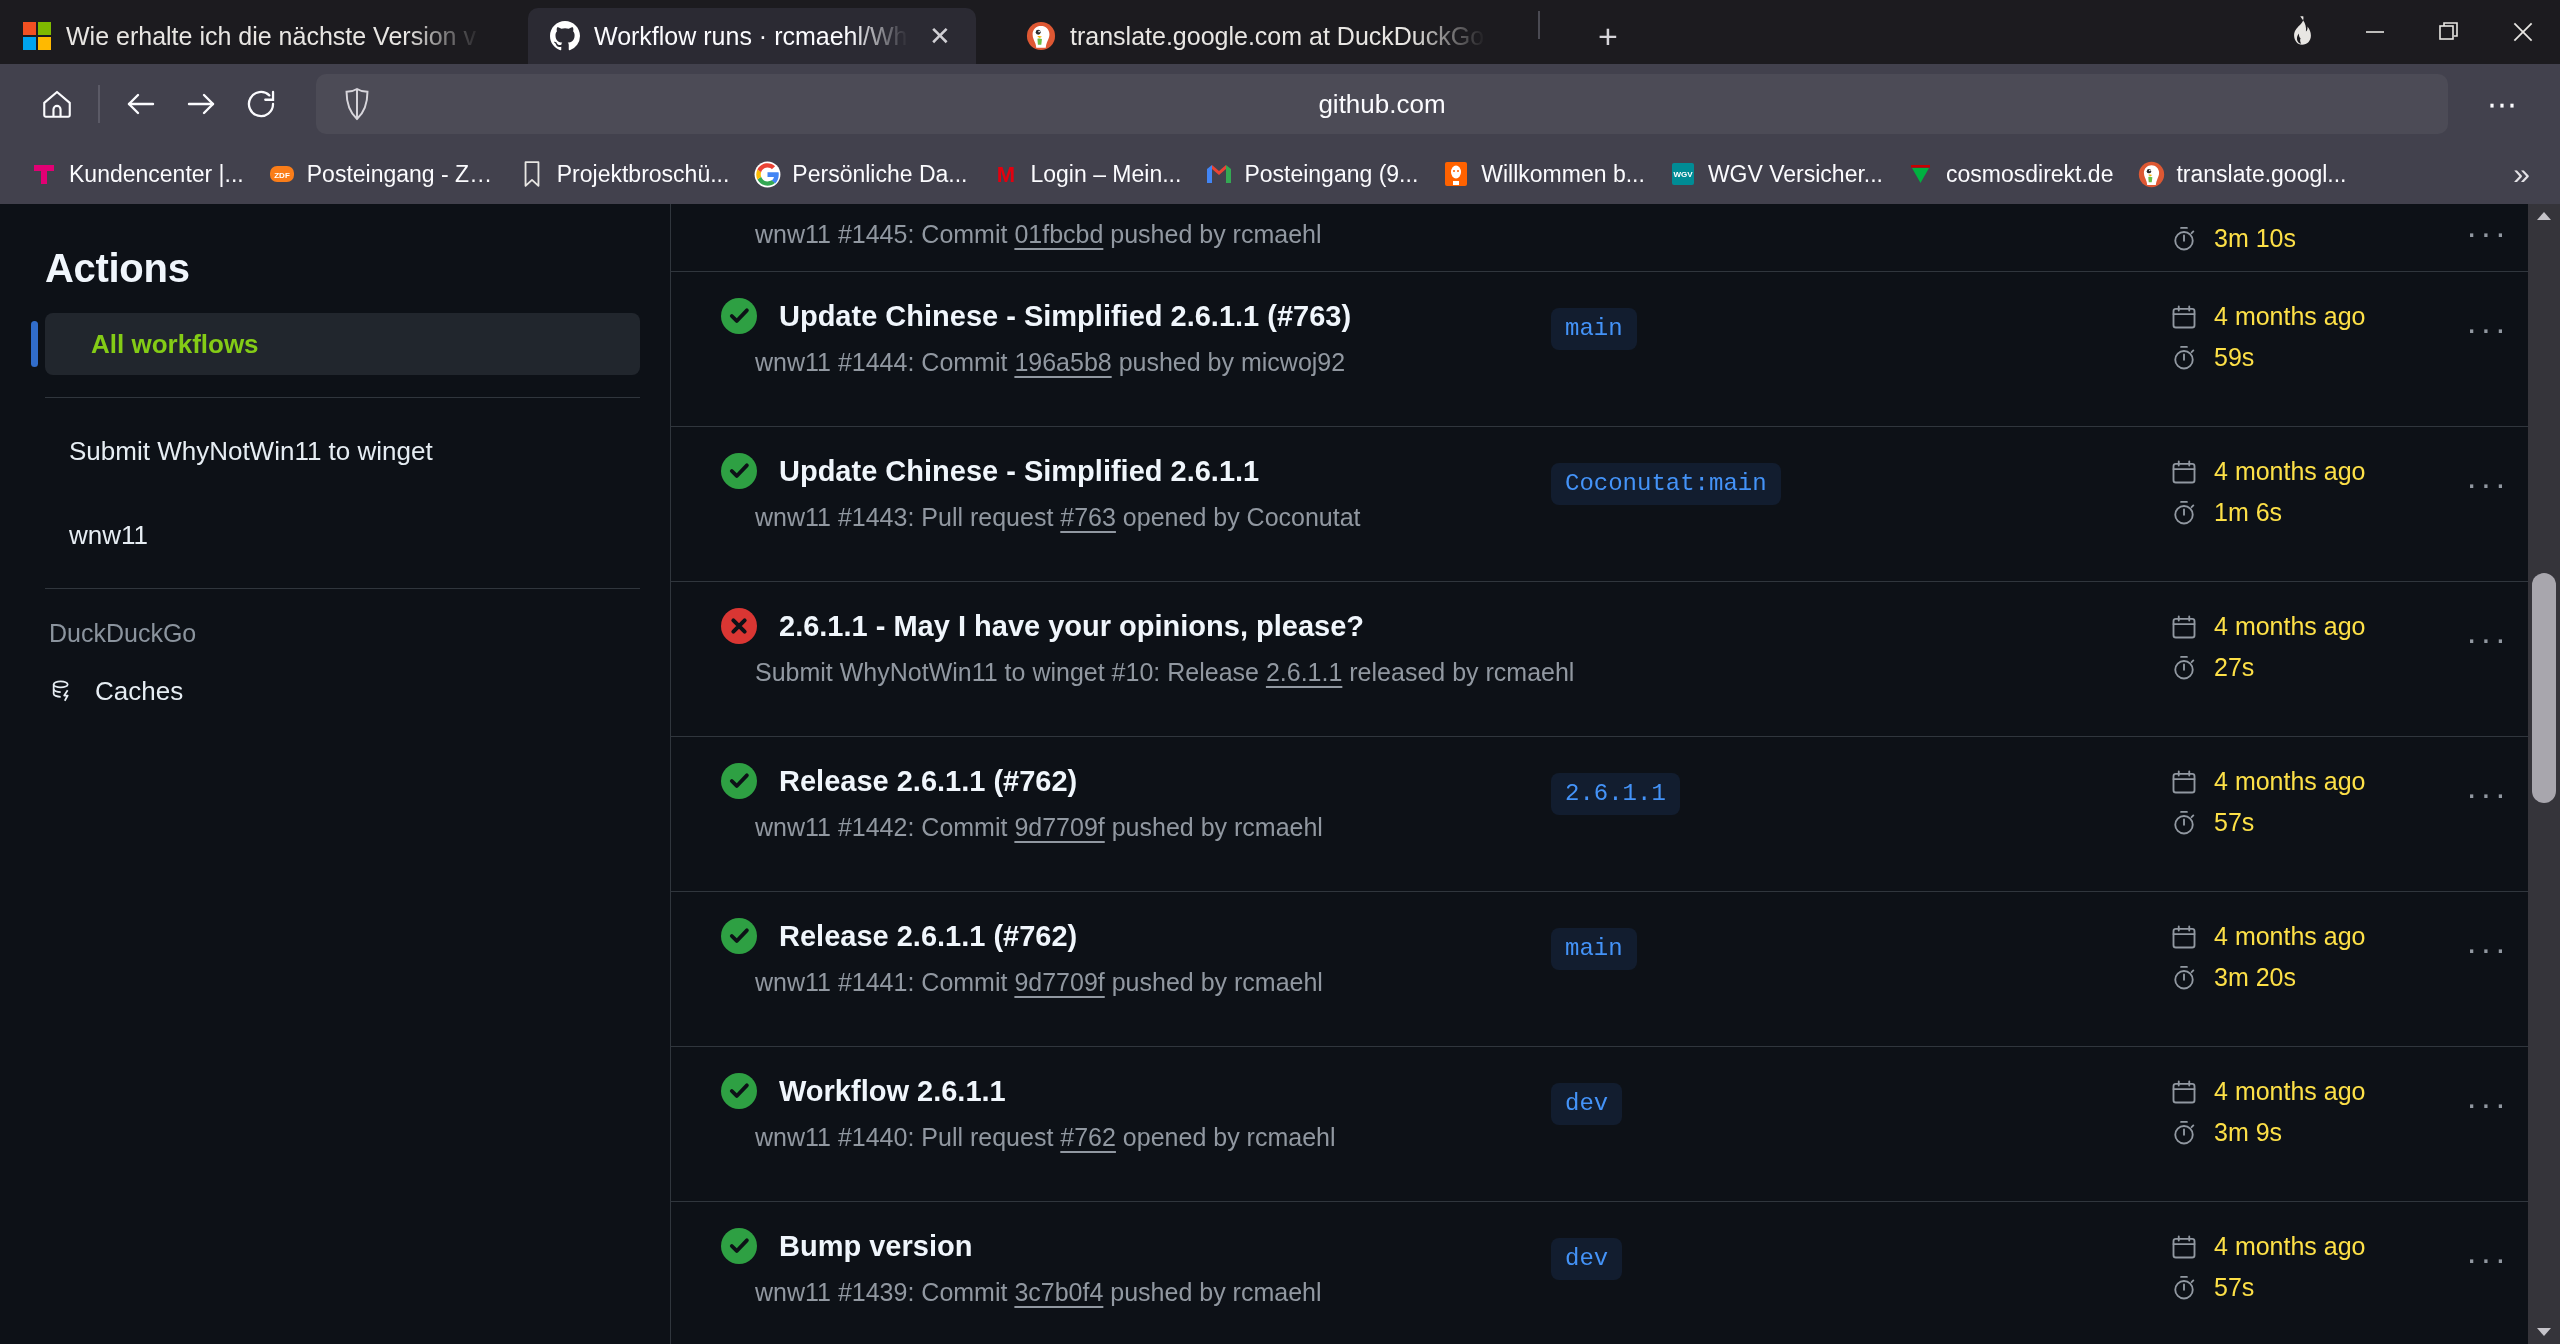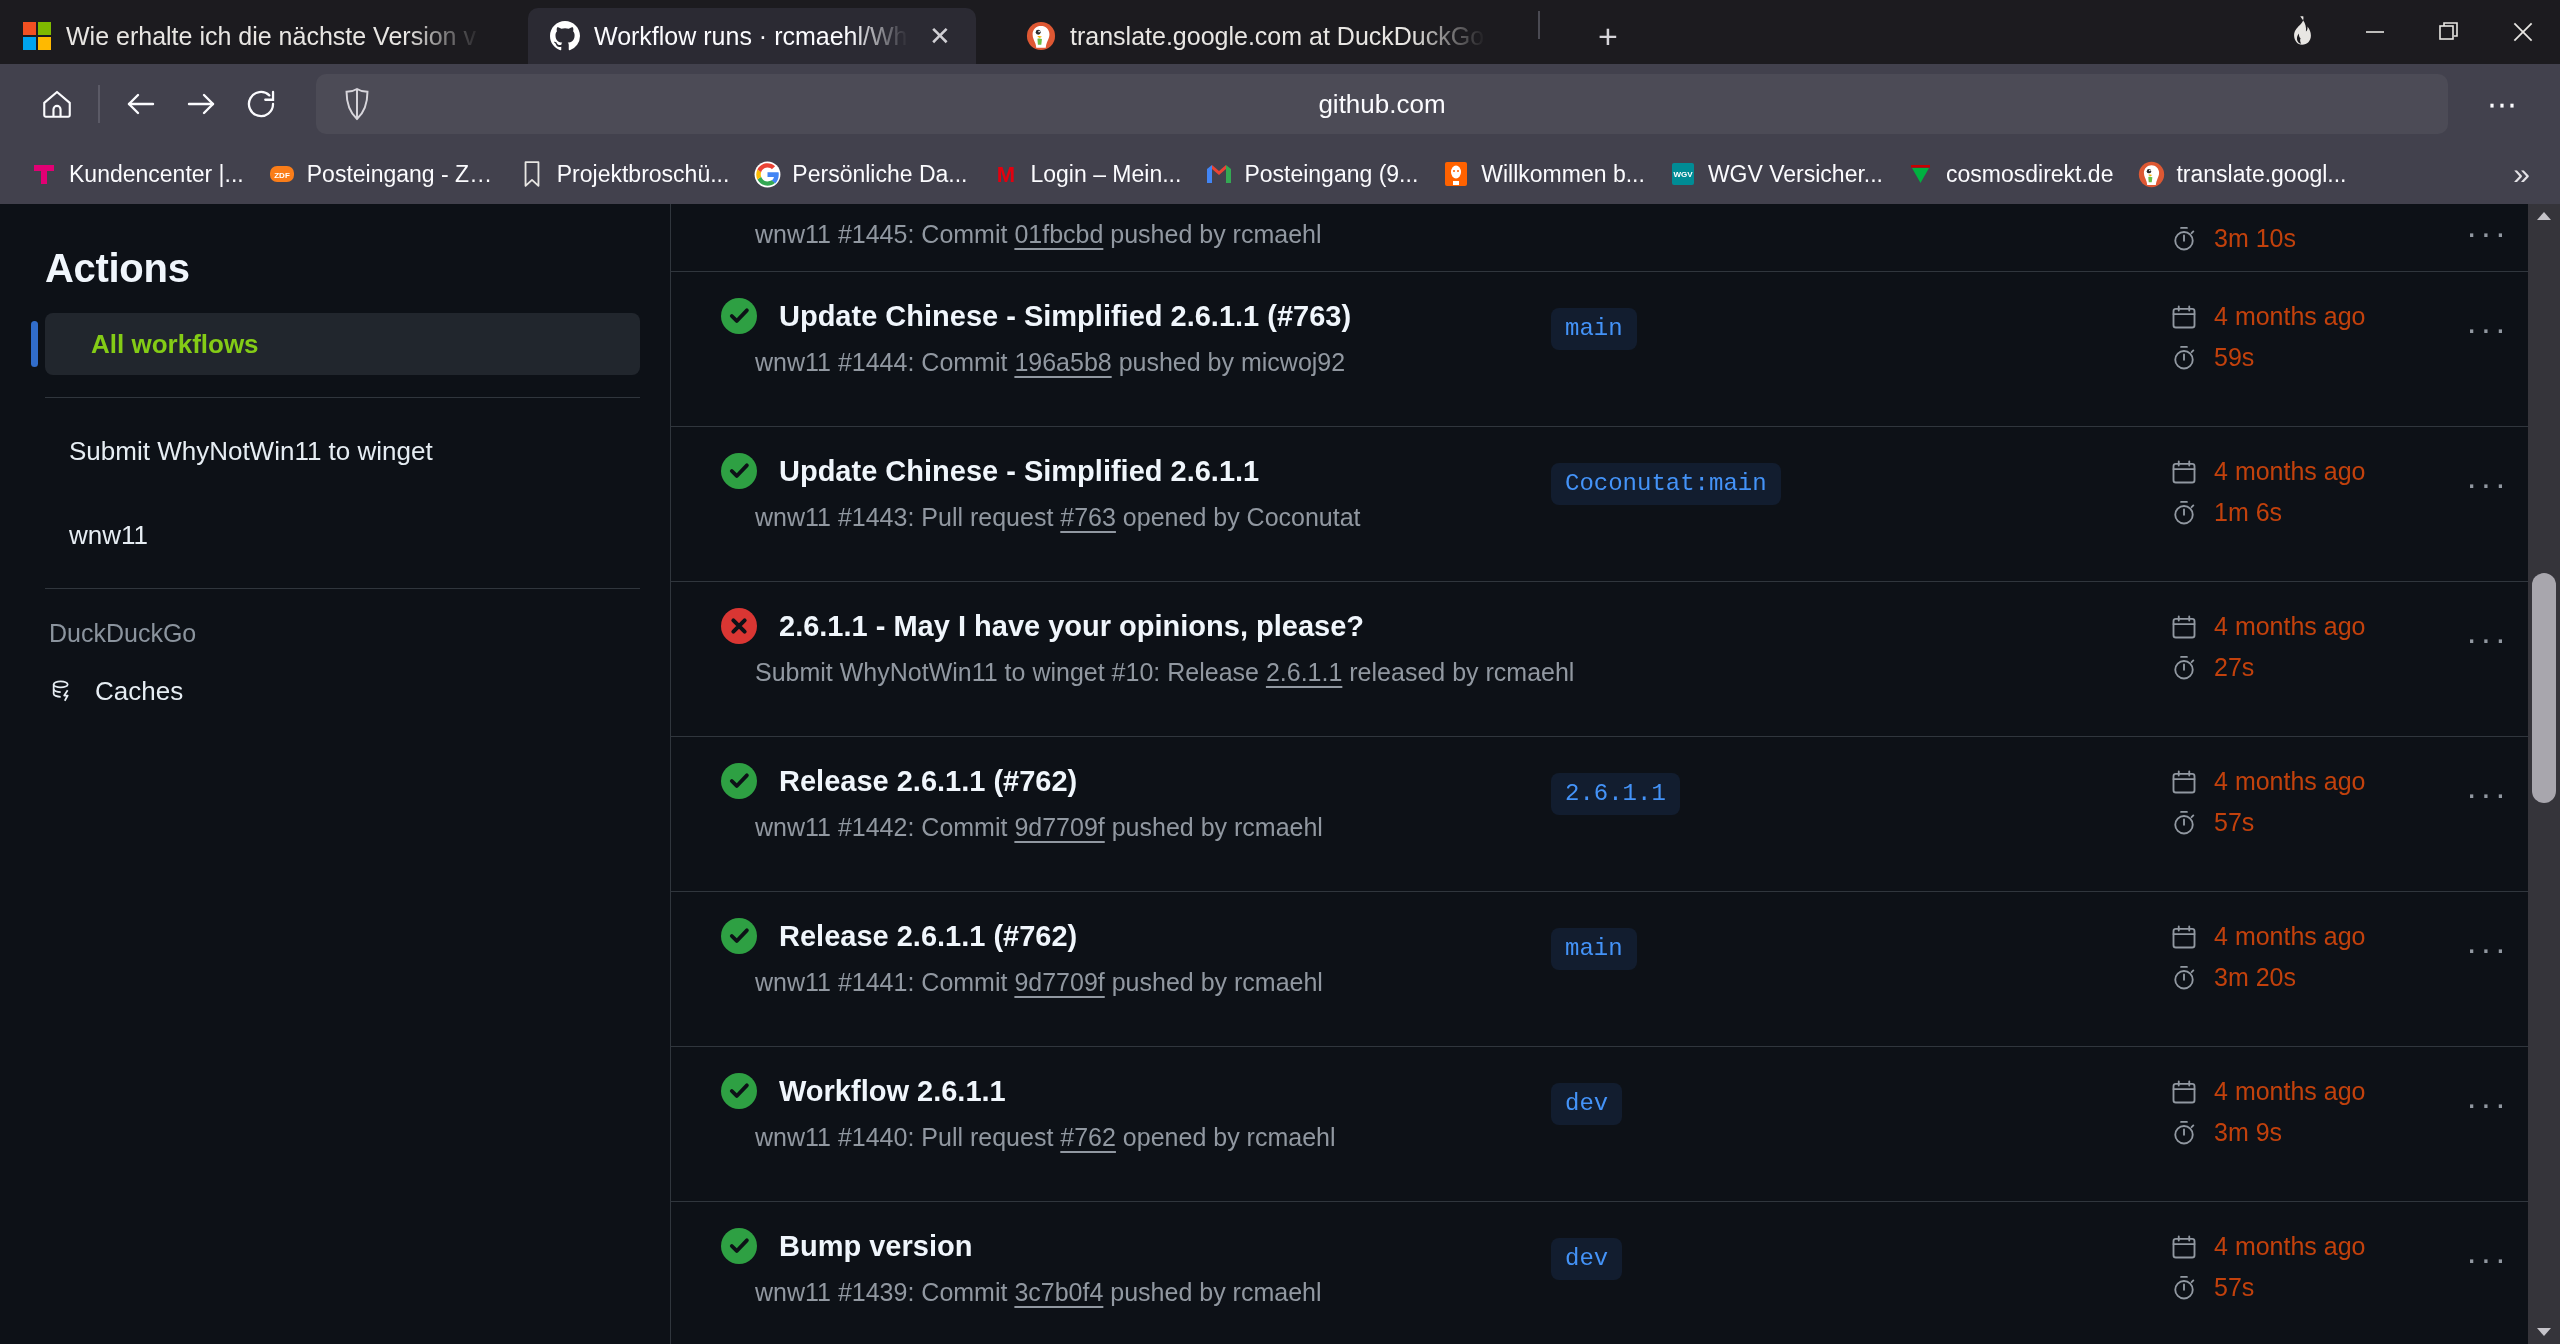--- a/index.html
+++ b/index.html
@@ -135,21 +135,21 @@
     display: inline-block; background: #121d2f; color: #4493f8;
     font-family: "Liberation Mono", monospace; font-size: 24px;
     padding: 6px 14px; border-radius: 8px; line-height: 1.25;
   }
 
   .run-meta {
     flex: 1 1 auto; display: flex; align-items: flex-start;
     justify-content: flex-end; padding-right: 50px; gap: 46px; padding-top: 4px;
   }
   .meta-stack { display: flex; flex-direction: column; gap: 12px; min-width: 250px; }
-  .meta-row { display: flex; align-items: center; gap: 16px; color: #c2410c; font-size: 25px; white-space: nowrap; }
+  .meta-row { display: flex; align-items: center; gap: 16px; color: #fde047; font-size: 25px; white-space: nowrap; }
   .meta-row svg { flex: 0 0 auto; display: block; }
   .kebab { color: #9198a1; font-size: 34px; letter-spacing: 3px; line-height: 0.5; padding-top: 18px; }
 
   
   .scrollbar {
     position: absolute; right: 0; top: 0; bottom: 0; width: 32px;
     background: #35343a; display: flex; flex-direction: column; align-items: center;
   }
   .sb-arrow { width: 32px; height: 24px; display: flex; align-items: center; justify-content: center; color: #c5c3c9; }
   .sb-track { flex: 1 1 auto; width: 32px; position: relative; }

